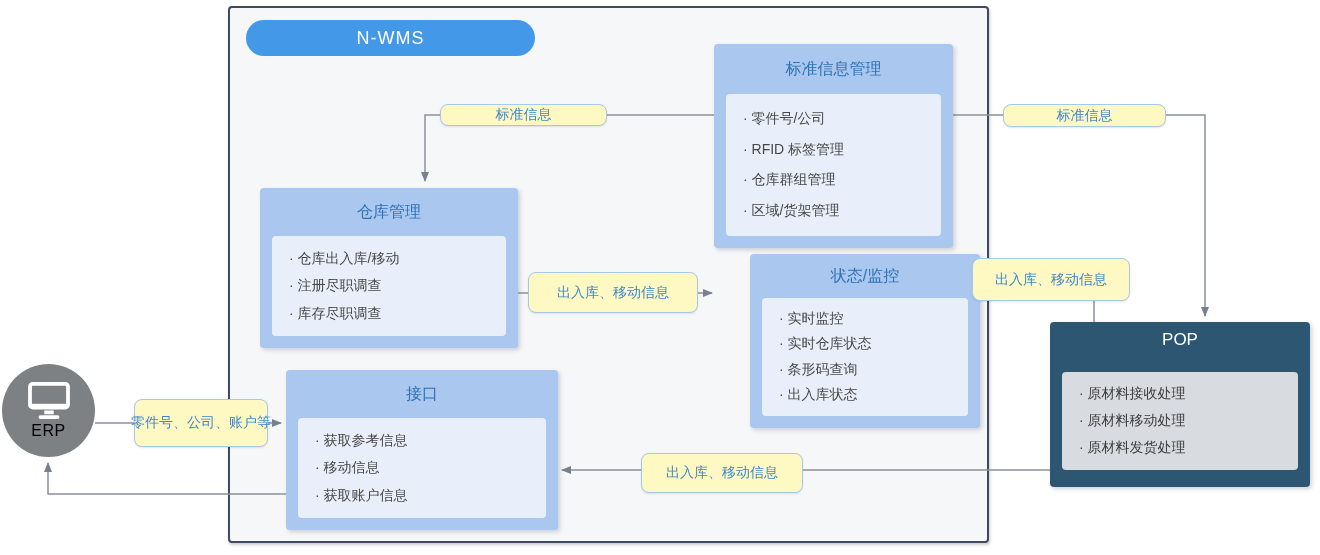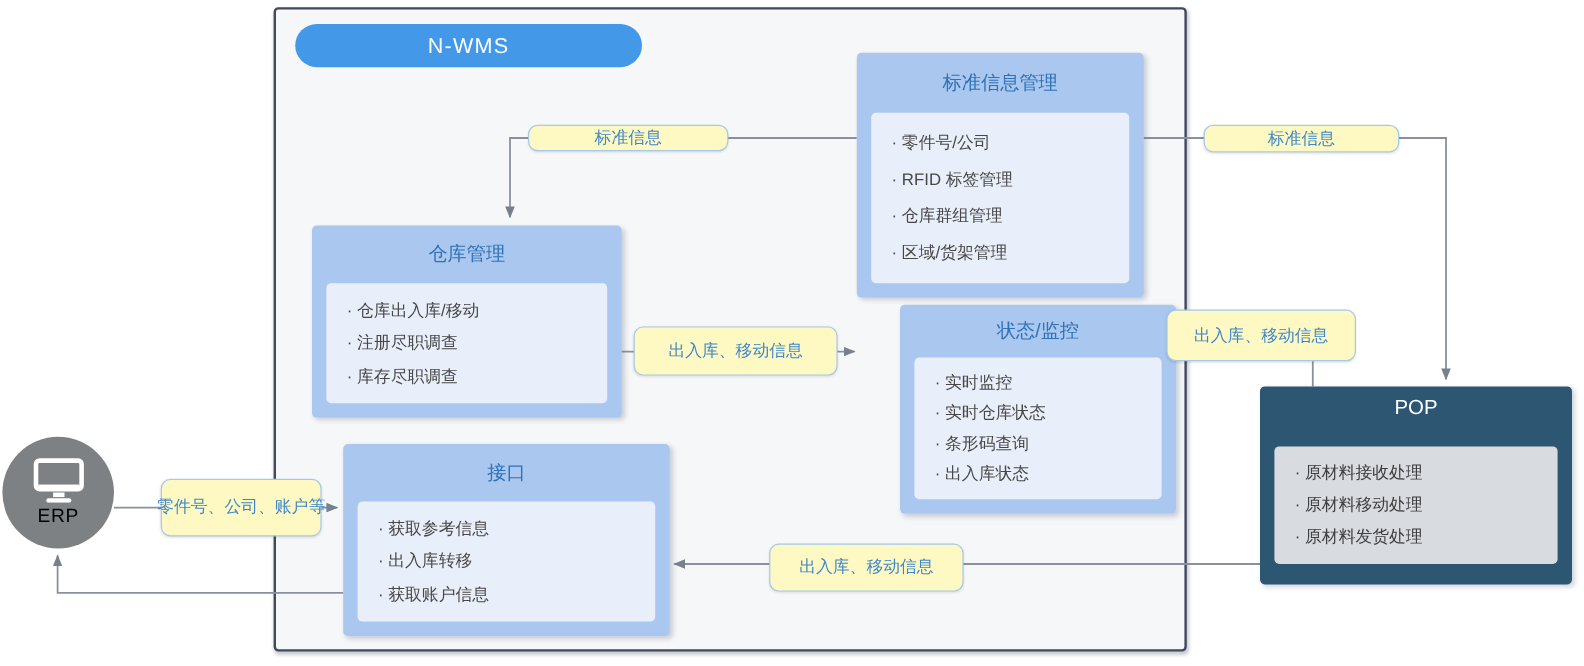--- a/index.html
+++ b/index.html
@@ -137,21 +137,21 @@
       <div class="module-item">· 实时仓库状态</div>
       <div class="module-item">· 条形码查询</div>
       <div class="module-item">· 出入库状态</div>
     </div>
   </div>
 
   <div class="module" style="left:286px; top:370px; width:272px; height:160px;">
     <div class="module-title" style="height:48px;">接口</div>
     <div class="module-body" style="top:48px;">
       <div class="module-item">· 获取参考信息</div>
-      <div class="module-item">· 出入库转移</div>
+      <div class="module-item">· 移动信息</div>
       <div class="module-item">· 获取账户信息</div>
     </div>
   </div>
 
   <div class="module pop" style="left:1050px; top:322px; width:260px; height:165px;">
     <div class="module-title" style="height:36px;">POP</div>
     <div class="module-body" style="top:50px; bottom:17px;">
       <div class="module-item">· 原材料接收处理</div>
       <div class="module-item">· 原材料移动处理</div>
       <div class="module-item">· 原材料发货处理</div>

